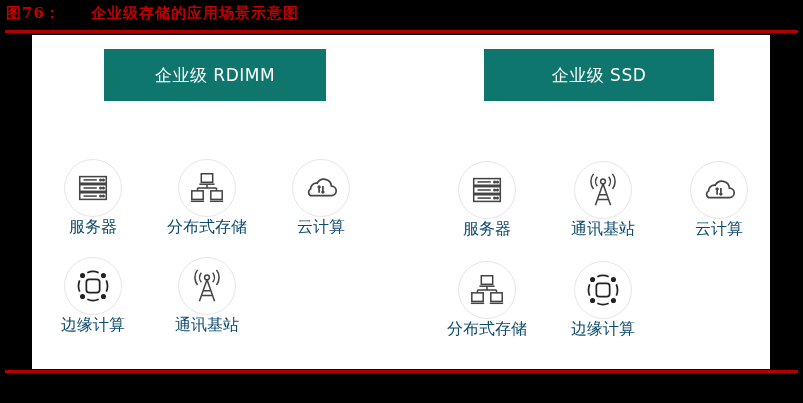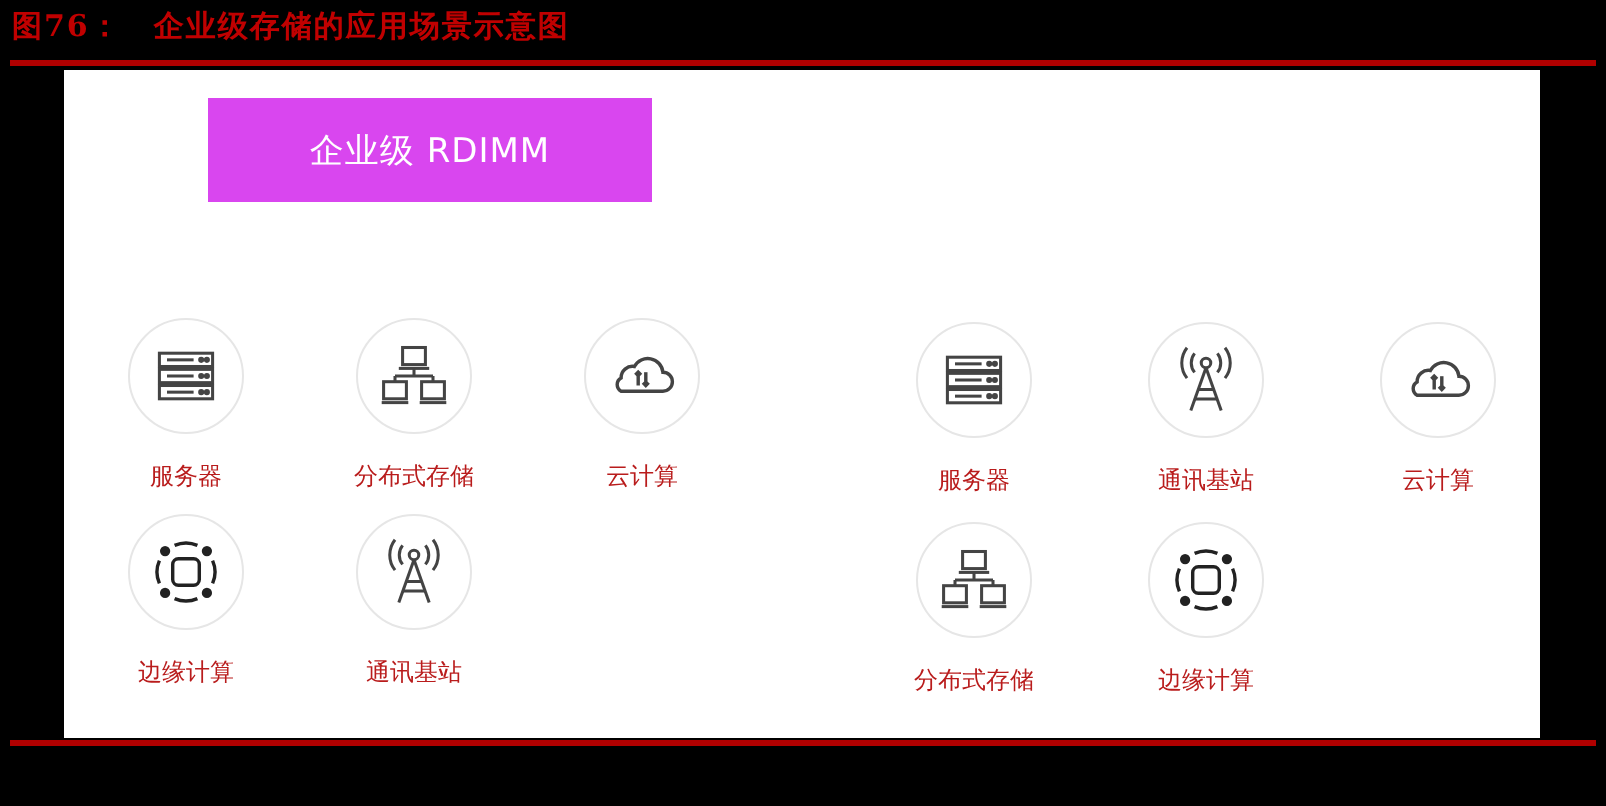--- a/index.html
+++ b/index.html
@@ -5,46 +5,46 @@
   * { box-sizing: border-box; margin: 0; padding: 0; }
   html, body { width: 803px; height: 403px; background: #000; overflow: hidden; }
   body { position: relative; font-family: "DejaVu Sans", "Liberation Sans", sans-serif; }
 
   .fig-title {
     position: absolute; left: 6px; top: 4px;
     font-family: "DejaVu Serif", "Liberation Serif", serif;
     font-weight: bold; font-size: 15px; color: #c00000;
     letter-spacing: 1px; white-space: nowrap;
   }
-  .fig-title .num { margin-right: 16px; }
+  .fig-title .num { margin-right: 30px; }
   .rule { position: absolute; left: 5px; width: 793px; height: 3px; background: #b00000; }
   .rule.top { top: 30px; }
   .rule.bottom { top: 370px; }
 
   .panel {
     position: absolute; left: 32px; top: 35px; width: 738px; height: 334px;
     background: #fff;
   }
   .banner {
     position: absolute; top: 14px; height: 52px;
-    background: #d946ef; color: #fff;
+    background: #0f766e; color: #fff;
     display: flex; align-items: center; justify-content: center;
     font-size: 17px; letter-spacing: 0.5px;
   }
   .banner.rdimm { left: 72px; width: 222px; }
   .banner.ssd { left: 452px; width: 230px; }
 
   .item { position: absolute; width: 110px; text-align: center; }
   .circle {
     width: 58px; height: 58px; border-radius: 50%;
     border: 1px solid #e6e6e6; background: #fff;
     margin: 0 auto; display: flex; align-items: center; justify-content: center;
   }
   .circle svg { width: 38px; height: 38px; }
-  .label { margin-top: 13px; font-size: 12px; color: #b91c1c; white-space: nowrap; }
+  .label { font-size: 16px; color: #0c4a6e; white-space: nowrap; }
 </style>
 </head>
 <body>
 
 <div class="fig-title">
   <span class="num">图76：</span><span>企业级存储的应用场景示意图</span>
 </div>
 <div class="rule top"></div>
 
 <div class="panel">
@@ -130,20 +130,21 @@
         <line x1="20" y1="13.5" x2="12" y2="36"></line>
           <line x1="20" y1="13.5" x2="28" y2="36"></line>
         <line x1="16" y1="25" x2="24" y2="25"></line>
           <line x1="14" y1="30" x2="26" y2="30"></line>
       </svg>
     </div>
     <div class="label">通讯基站</div>
   </div>
 
 
+  <div class="banner ssd">企业级 SSD</div>
 
   <div class="item" style="left:400px; top:126px;">
     <div class="circle">
       <svg viewBox="0 0 40 40" fill="none" stroke="#444" stroke-width="1.6">
         <rect x="6" y="8" width="28" height="7"></rect>
           <rect x="6" y="16.5" width="28" height="7"></rect>
           <rect x="6" y="25" width="28" height="7"></rect>
         <line x1="10" y1="11.5" x2="24" y2="11.5"></line>
           <line x1="10" y1="20" x2="24" y2="20"></line>
           <line x1="10" y1="28.5" x2="24" y2="28.5"></line>

